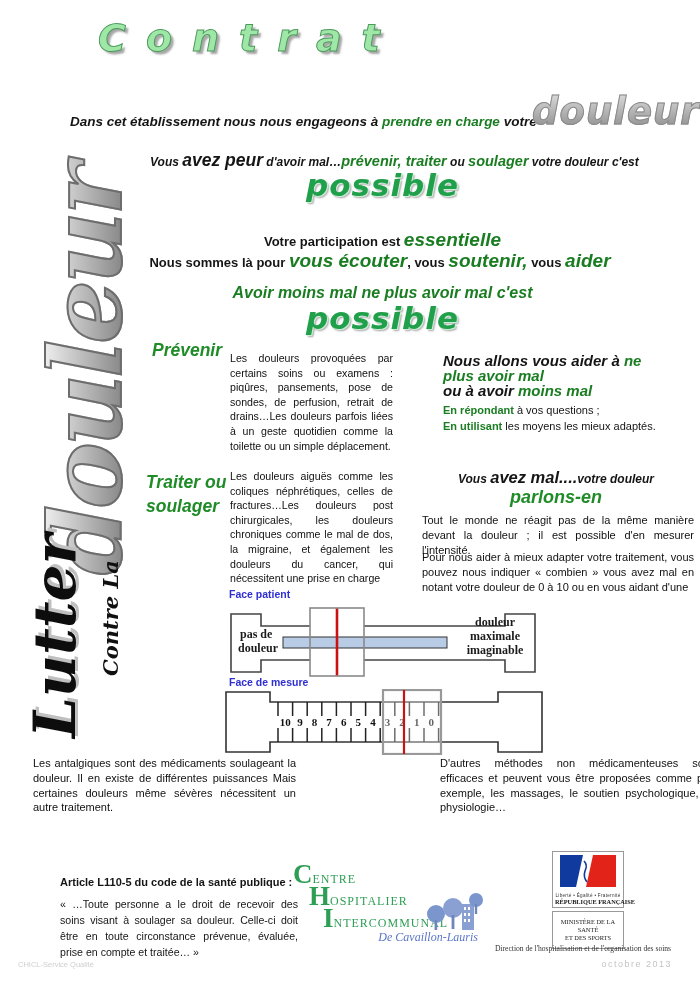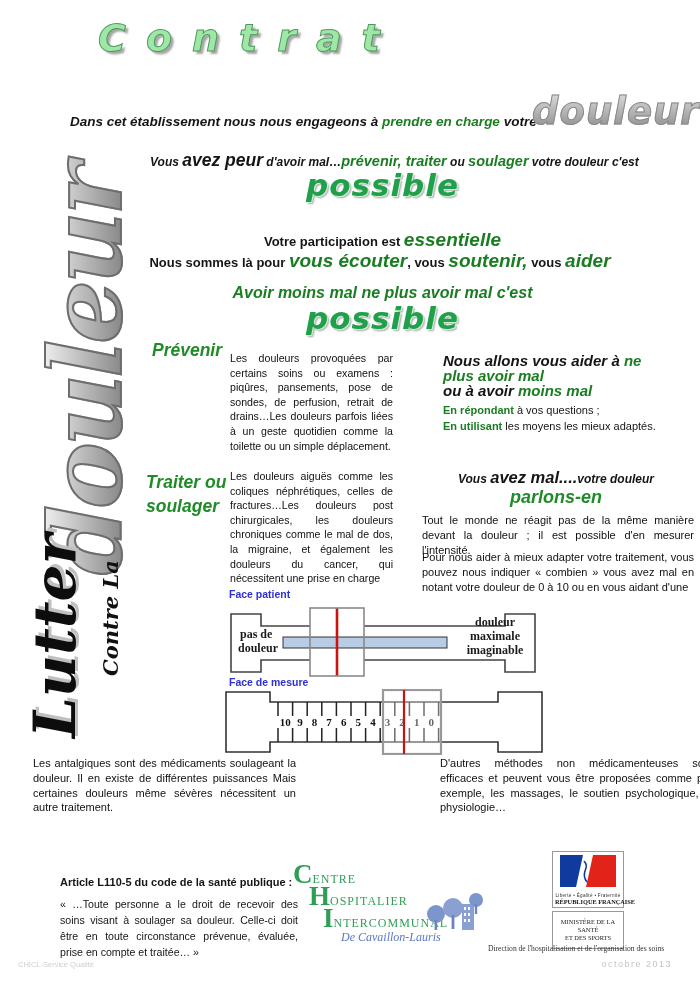--- a/index.html
+++ b/index.html
@@ -135,30 +135,30 @@
   .article-h{position:absolute;left:60px;top:876px;width:245px;font-size:11px;font-weight:bold;}
   .article-q{position:absolute;left:60px;top:896px;width:238px;font-size:10.6px;line-height:16px;text-align:justify;}
   
   .hlogo{position:absolute;left:293px;top:866px;width:185px;height:84px;
     font-family:"Liberation Serif",serif;color:#2f9e55;}
   .hlogo .line{line-height:17px;white-space:nowrap;}
   .hlogo .init{font-size:27px;font-weight:bold;}
   .hlogo .rest{font-size:12px;letter-spacing:1px;}
   .hlogo .l2{margin-left:16px;}
   .hlogo .l3{margin-left:30px;}
-  .hlogo .script{margin-left:48px;margin-top:-2px;font-style:italic;font-size:12px;color:#5a76c8;}
+  .hlogo .script{margin-left:48px;margin-top:-2px;font-style:italic;font-size:12px;color:#5a76c8;text-align:right;}
   .hlogo-trees{position:absolute;right:-6px;top:22px;}
   
   .rlogo{position:absolute;left:552px;top:851px;width:72px;}
   .rlogo .box1{border:1px solid #999;background:#fff;padding:3px 2px 2px;text-align:center;}
   .rlogo .motto{font-size:4.6px;color:#333;margin-top:2px;letter-spacing:.3px;white-space:nowrap;}
   .rlogo .rname{font-size:6.3px;font-weight:bold;font-family:"Liberation Serif",serif;white-space:nowrap;}
   .rlogo .box2{border:1px solid #999;background:#fff;margin-top:3px;padding:6px 2px;
     text-align:center;font-family:"Liberation Serif",serif;font-size:6.4px;line-height:8px;color:#222;}
-  .direction{position:absolute;left:488px;top:944px;width:190px;text-align:left;
+  .direction{position:absolute;left:488px;top:944px;width:190px;text-align:center;
     font-family:"Liberation Serif",serif;font-size:7.6px;color:#333;}
   
   .foot-left{position:absolute;left:18px;top:960px;font-size:7.5px;color:#cfcfcf;}
   .foot-right{position:absolute;right:28px;top:959px;font-size:9px;letter-spacing:1.5px;color:#c4c4c4;}
   svg text{font-family:"Liberation Serif",serif;}
 </style>
 </head>
 <body>
 
 <div class="page">

